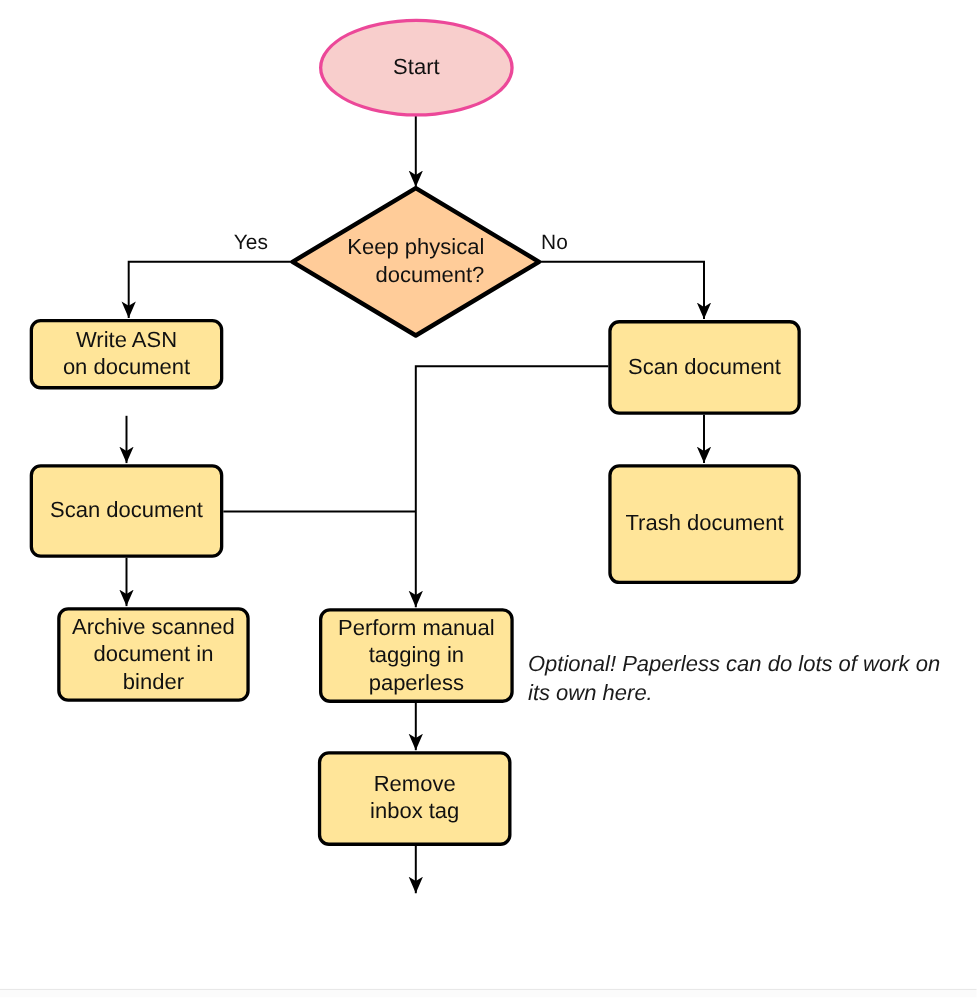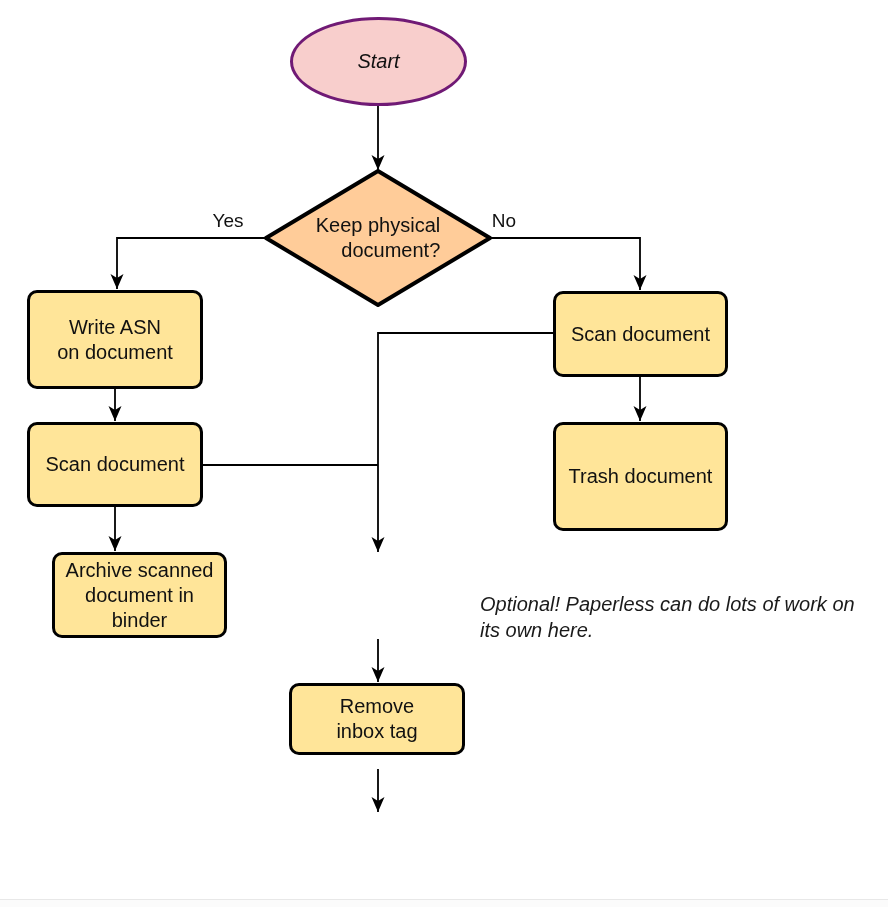--- a/index.html
+++ b/index.html
@@ -24,23 +24,22 @@
     white-space: pre-line;
     color: #111111;
   }
   .process {
     background: #FFE599;
     border: 3px solid #000000;
     border-radius: 10px;
   }
   .terminal {
     background: #F8CECC;
-    border: 3px solid #701a75;
+    border: 3px solid #ec4899;
     border-radius: 50%;
-    font-style: italic;
   }
   .diamond-wrap { position: absolute; }
   .diamond-label {
     position: absolute;
     inset: 0;
     display: flex;
     align-items: center;
     justify-content: center;
     text-align: right;
     font-size: 20px;
@@ -115,41 +114,46 @@
     <svg width="232" height="142" viewBox="0 0 232 142">
       <polygon points="116,4 228,71 116,138 4,71" fill="#FFCC99" stroke="#000000" stroke-width="4" stroke-linejoin="round"></polygon>
     </svg>
     <div class="diamond-label">Keep physical
 document?</div>
   </div>
 
   <div class="edge-label" style="left:228px; top:221px;">Yes</div>
   <div class="edge-label" style="left:504px; top:221px;">No</div>
 
-  <div class="node process" style="left:27px; top:290px; width:176px; height:99px;">
+  <div class="node process" style="left:27px; top:290px; width:176px; height:64px;">
     <span>Write ASN
 on document</span>
   </div>
   <div class="node process" style="left:27px; top:422px; width:176px; height:85px;">
     <span>Scan document</span>
   </div>
   <div class="node process" style="left:28px; top:552px; width:175px; height:86px;margin-left:24px;">
     <span>Archive scanned
 document in
 binder</span>
   </div>
 
   <div class="node process" style="left:553px; top:291px; width:175px; height:86px;">
     <span>Scan document</span>
   </div>
   <div class="node process" style="left:553px; top:422px; width:175px; height:109px;">
     <span>Trash document</span>
   </div>
 
-  <div class="node process" style="left:289px; top:683px; width:176px; height:72px;">
+  <div class="node process" style="left:290px; top:553px; width:177px; height:86px;">
+    <span>Perform manual
+tagging in
+paperless</span>
+  </div>
+  <div class="node process" style="left:289px; top:683px; width:176px; height:86px;">
     <span>Remove
 inbox tag</span>
   </div>
 
 
   <div class="annotation">Optional! Paperless can do lots of work on
 its own here.</div>
 
   <div class="bottom-line"></div>
   <div class="bottom-strip"></div>

